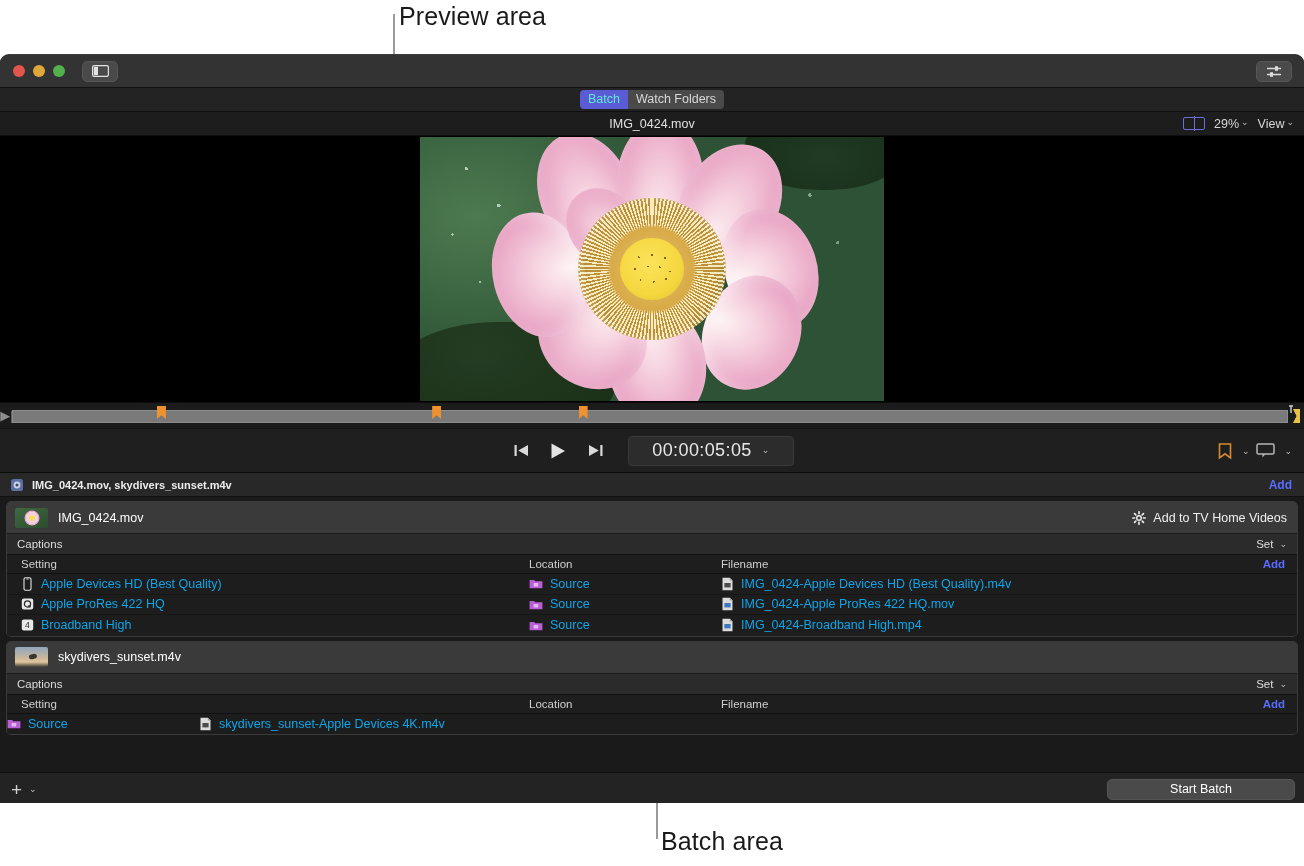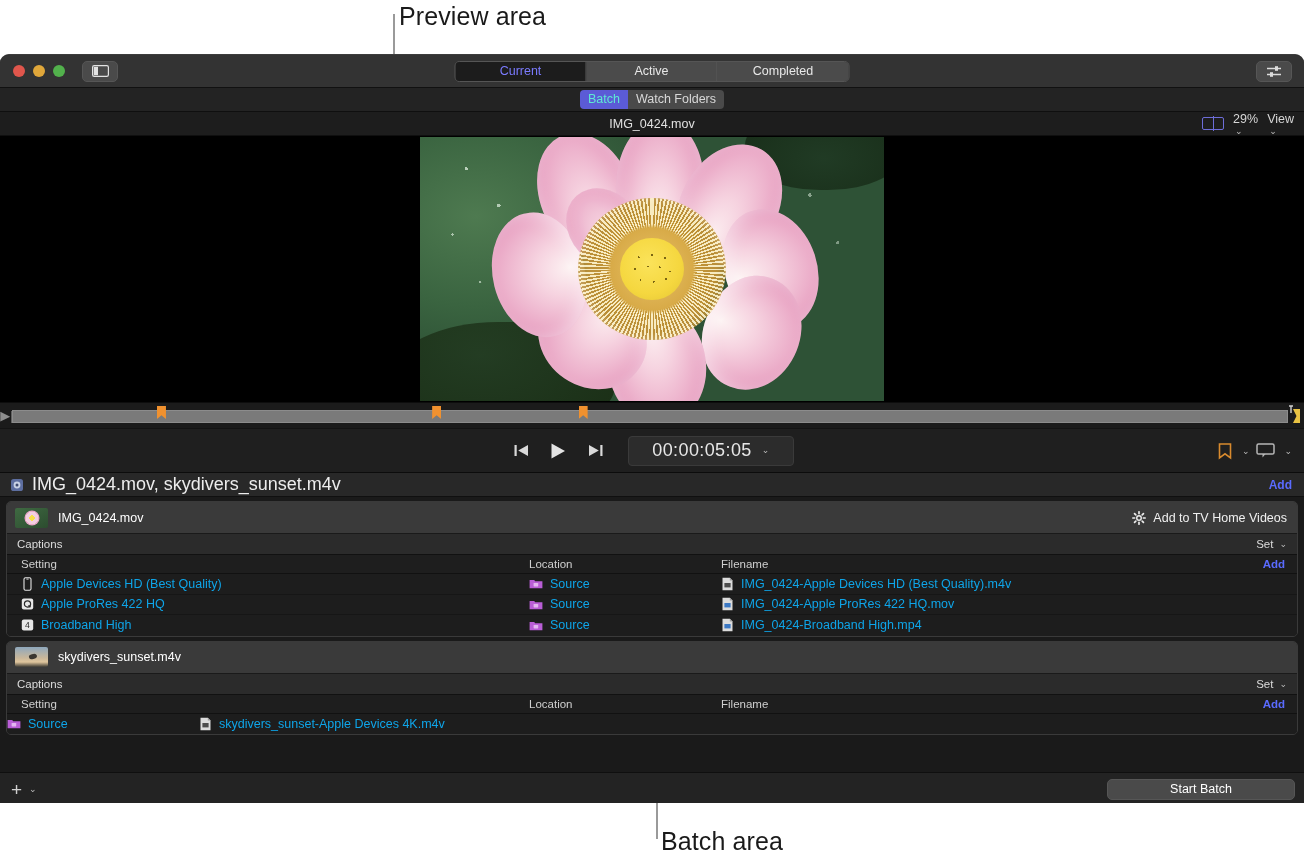--- a/index.html
+++ b/index.html
@@ -113,21 +113,21 @@
     width: 22px; height: 13px;
     border: 1.4px solid #6d6dd8;
     border-radius: 2px;
     position: relative;
   }
   .split-icon::after {
     content: ""; position: absolute; left: 50%; top: -2px; bottom: -2px;
     width: 1.4px; background: #6d6dd8;
   }
   .chev { font-size: 9px; color: #bdbdbd; margin-left: 2px; }
-  .menu-item-inline { display: flex; align-items: flex-start; flex-direction: column; }
+  .menu-item-inline { display: flex; align-items: flex-start; }
 
   
   .preview-canvas {
     height: 266px;
     background: #000000;
     display: flex; align-items: center; justify-content: center;
     position: relative;
   }
   .video-frame {
     width: 464px; height: 264px;
@@ -269,21 +269,21 @@
     position: relative;
   }
   .batch-header {
     height: 24px;
     background: #282828;
     border-bottom: 1px solid #101010;
     display: flex; align-items: center;
     padding: 0 10px;
     position: relative;
   }
-  .batch-header-title { font-size: 18px; color: #ededed; margin-left: 8px; }
+  .batch-header-title { font-size: 11px; color: #ededed; margin-left: 8px; font-weight: bold; }
   .link-add {
     position: absolute; right: 12px;
     font-size: 12px; color: #5a6bff; font-weight: bold;
   }
   .job {
     margin: 4px 6px 0;
     background: #242424;
     border: 1px solid #3a3a3a;
     border-radius: 5px;
     overflow: hidden;
@@ -412,31 +412,20 @@
         <div class="dot green"></div>
       </div>
 
       <div class="tb-btn sidebar-toggle">
         <svg width="17" height="12" viewBox="0 0 17 12">
           <rect x="0.6" y="0.6" width="15.8" height="10.8" rx="1.6" fill="none" stroke="#e2e2e2" stroke-width="1.2"></rect>
           <rect x="1.8" y="1.8" width="4.2" height="8.4" fill="#e2e2e2"></rect>
         </svg>
       </div>
 
-      <div class="segmented">
-        <div class="seg active">
-          <span>Current</span>
-        </div>
-        <div class="seg">
-          <span>Active</span>
-        </div>
-        <div class="seg">
-          <span>Completed</span>
-        </div>
-      </div>
 
       <div class="tb-btn inspector-toggle">
         <svg width="16" height="13" viewBox="0 0 16 13">
           <line x1="1" y1="3.5" x2="15" y2="3.5" stroke="#dcdcdc" stroke-width="1.3"></line>
           <line x1="1" y1="9.5" x2="15" y2="9.5" stroke="#dcdcdc" stroke-width="1.3"></line>
           <rect x="9" y="1.2" width="3" height="4.6" fill="#dcdcdc"></rect>
           <rect x="4" y="7.2" width="3" height="4.6" fill="#dcdcdc"></rect>
         </svg>
       </div>
     </div>

